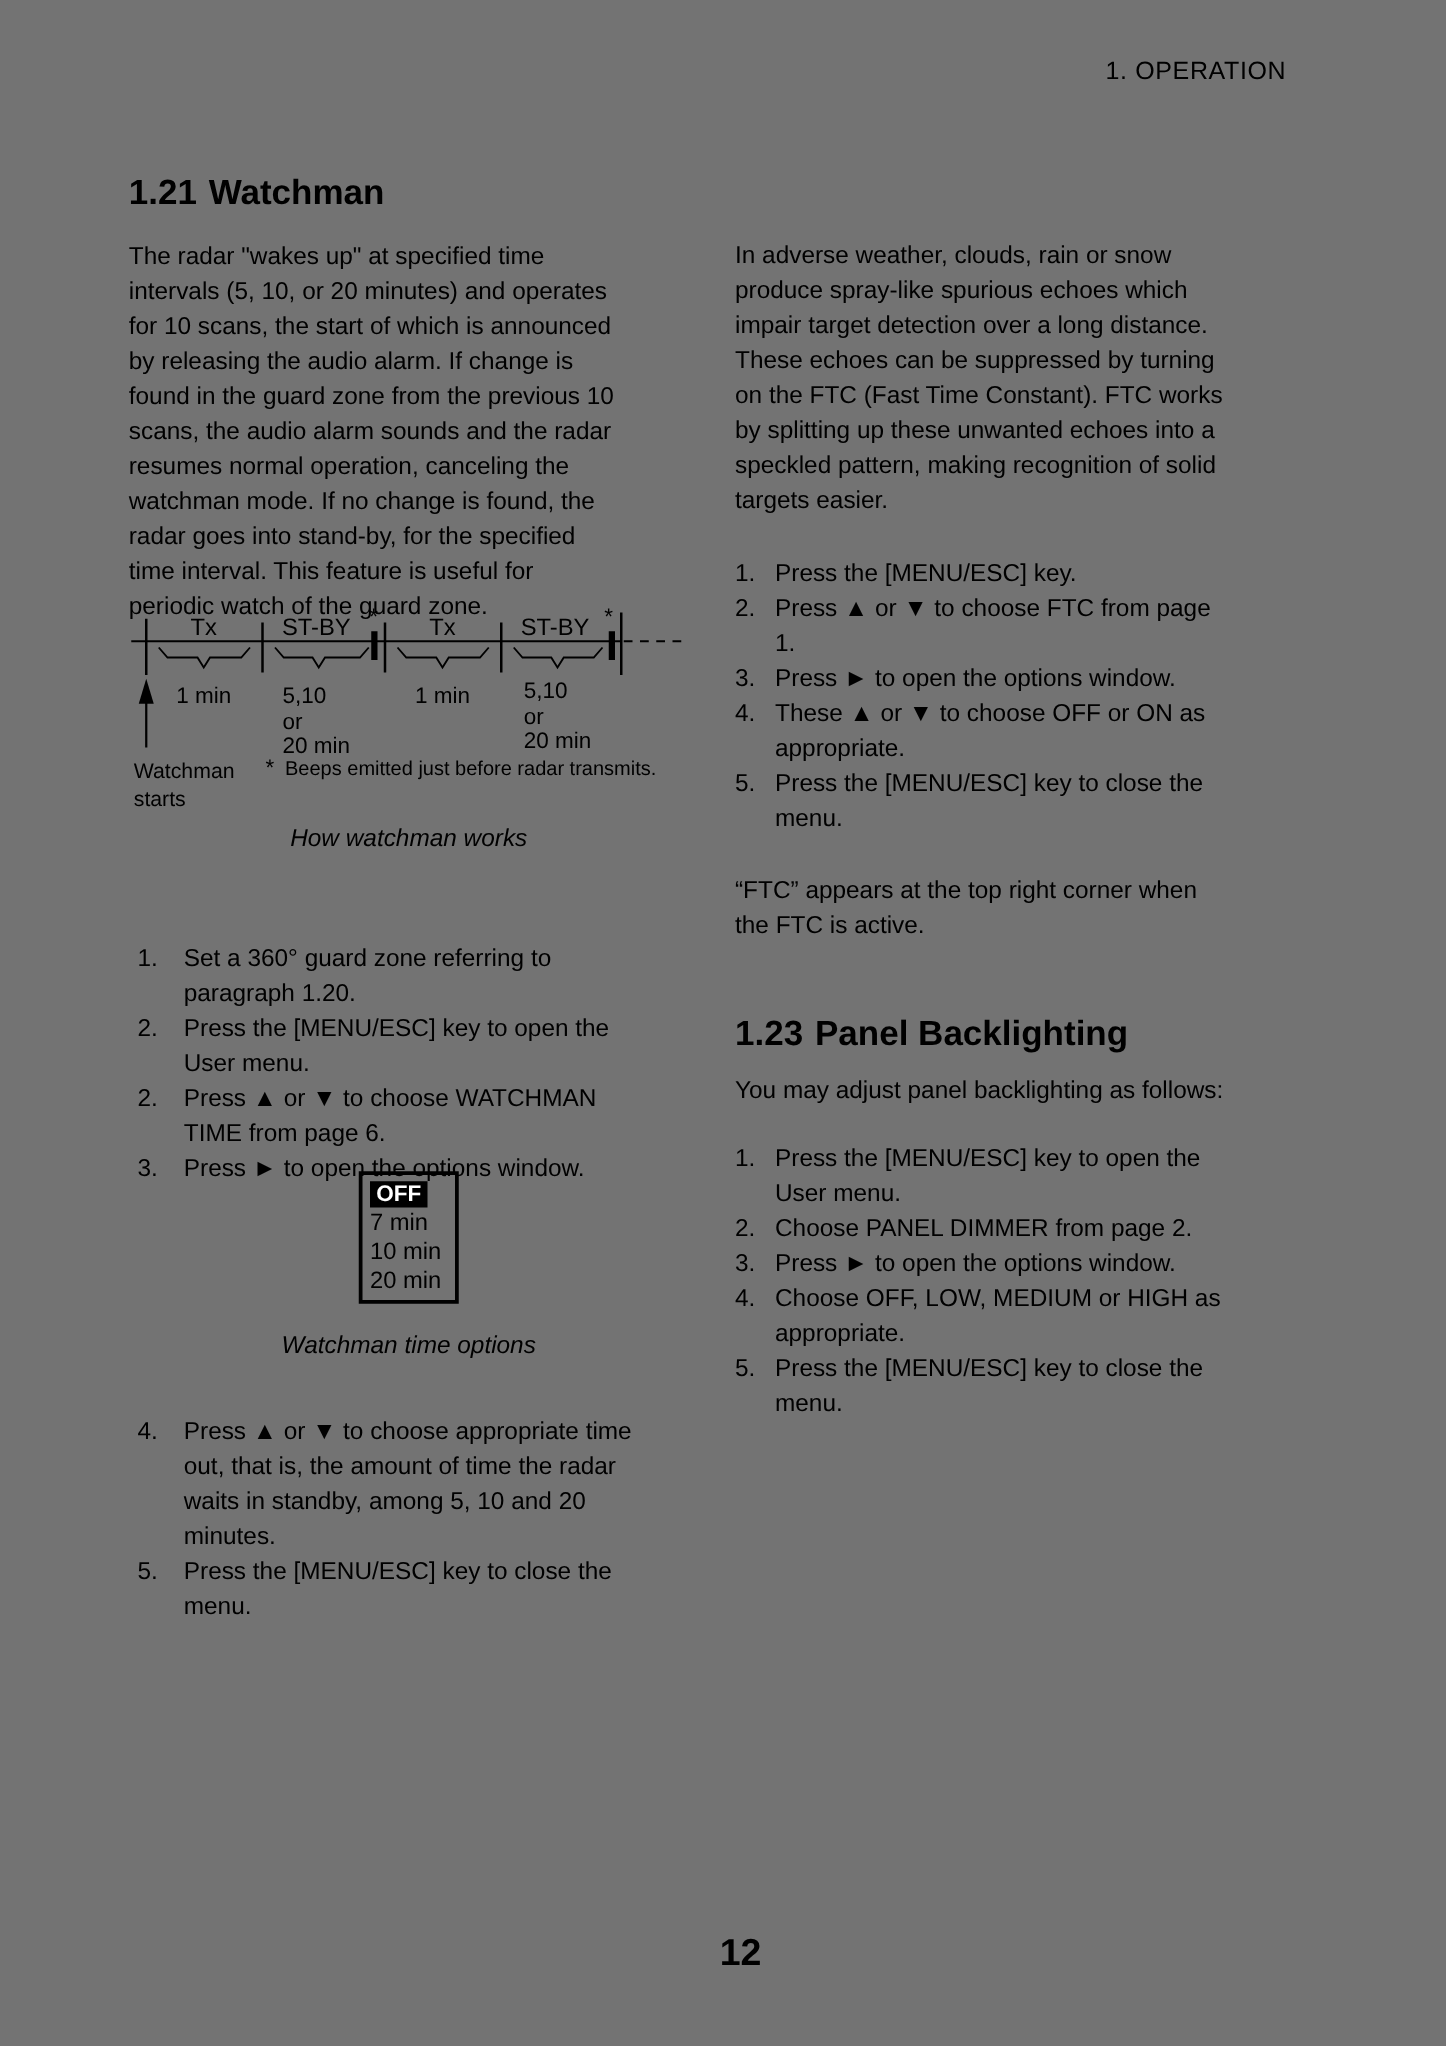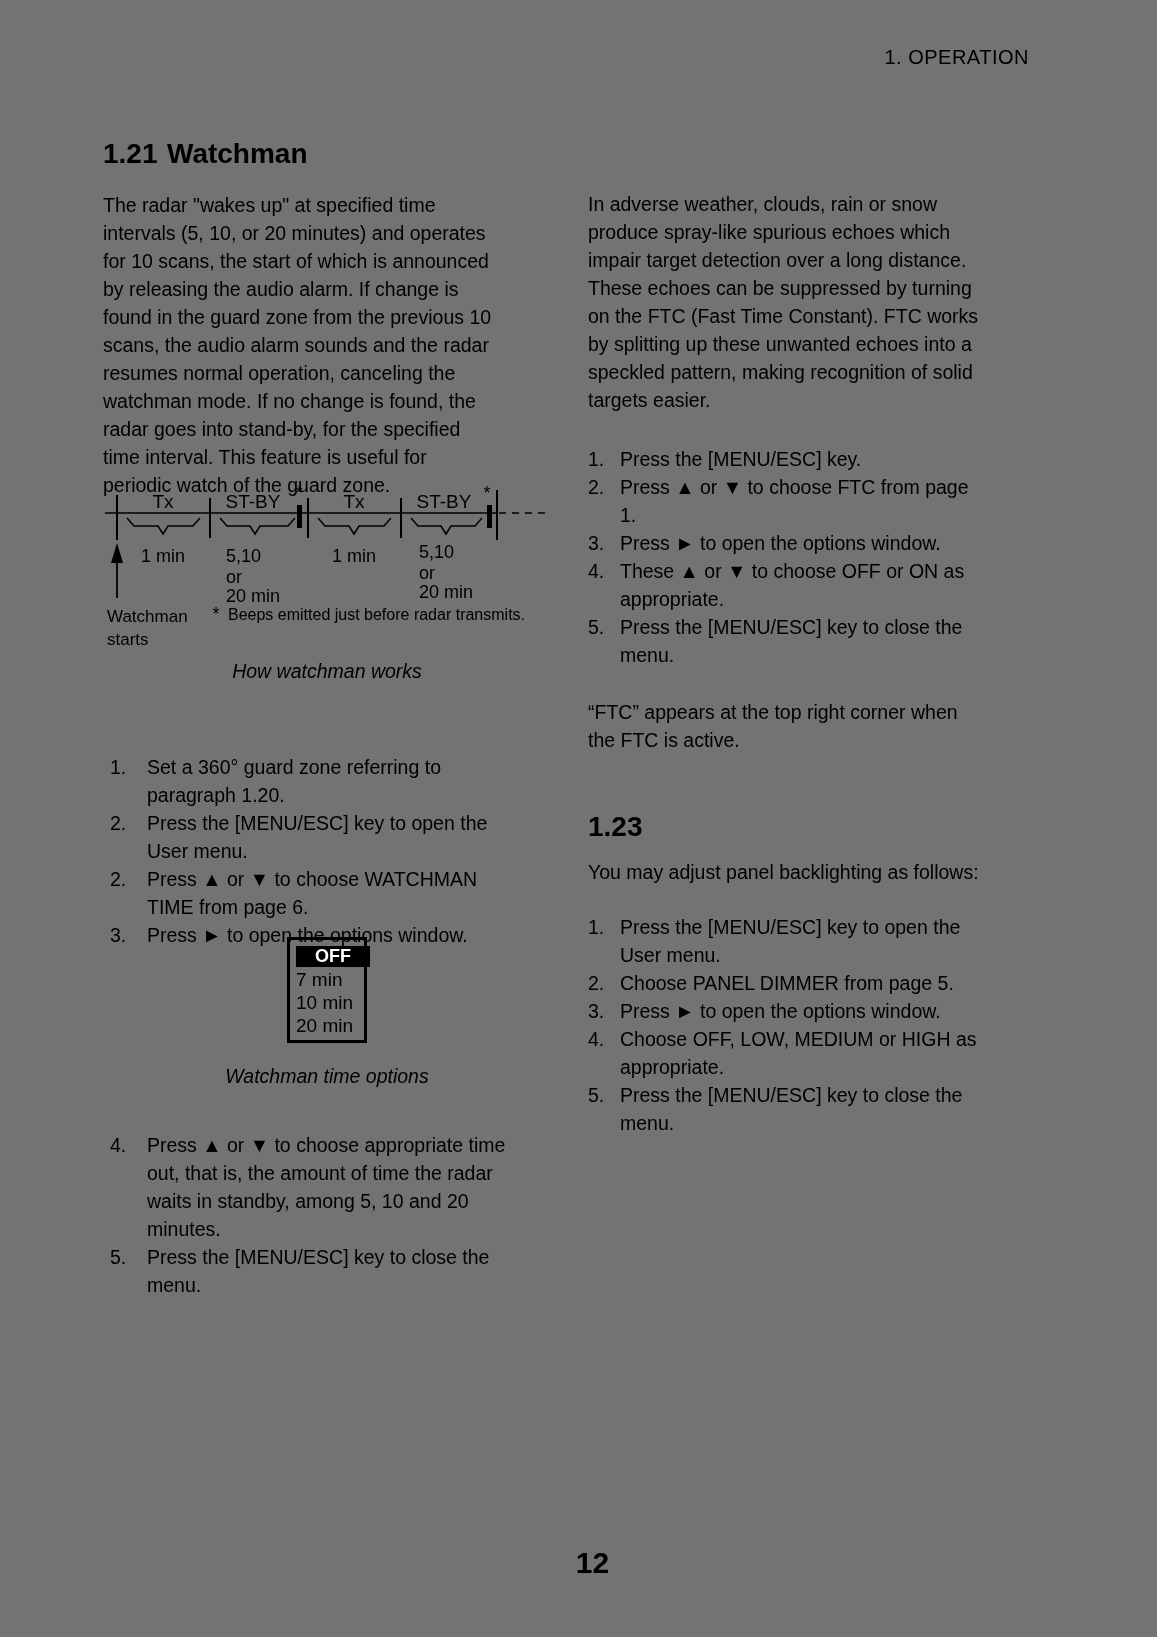--- a/index.html
+++ b/index.html
@@ -34,21 +34,21 @@
   .t-star{font-size:18px;text-anchor:middle;}
   .t-dur{font-size:18px;}
   .t-dur.mid{text-anchor:middle;}
   .t-start{font-size:17px;}
   .t-foot{font-size:16px;}
   .opt-box{
     position:absolute;left:287px;top:937px;width:80px;height:106px;
     border:3px solid #000;box-sizing:border-box;
     padding:4px 0 0 6px;font-size:19px;line-height:23px;
   }
-  .opt-selected{display:inline-block;background:#000;color:#fff;font-weight:bold;font-size:18px;line-height:21px;padding:0 19px;margin-bottom:1px;}
+  .opt-selected{display:inline-block;background:#000;color:#fff;font-weight:bold;font-size:18px;line-height:21px;padding:0 5px;margin-bottom:1px;}
   .page-number{position:absolute;top:1546px;left:14px;width:1157px;text-align:center;font-size:30px;font-weight:bold;}
 </style>
 </head>
 <body>
 
 <div class="page">
 
   <div class="running-header">1. OPERATION</div>
 
   <div class="heading col-l" style="top:100px">
@@ -198,33 +198,34 @@
       <div class="txt">Press the [MENU/ESC] key to close the
 menu.</div>
     </div>
   </div>
 
   <div class="para col-r" style="top:698px">“FTC” appears at the top right corner when
 the FTC is active.</div>
 
   <div class="heading col-r" style="top:808px">
     <span class="h-num">1.23</span>
+    <span class="h-title">Panel Backlighting</span>
   </div>
 
   <div class="para col-r" style="top:858px">You may adjust panel backlighting as follows:</div>
 
   <div class="list r col-r" style="top:913px">
     <div class="li">
       <span class="num">1.</span>
       <div class="txt">Press the [MENU/ESC] key to open the
 User menu.</div>
     </div>
     <div class="li">
       <span class="num">2.</span>
-      <div class="txt">Choose PANEL DIMMER from page 5.</div>
+      <div class="txt">Choose PANEL DIMMER from page 2.</div>
     </div>
     <div class="li">
       <span class="num">3.</span>
       <div class="txt">Press ► to open the options window.</div>
     </div>
     <div class="li">
       <span class="num">4.</span>
       <div class="txt">Choose OFF, LOW, MEDIUM or HIGH as
 appropriate.</div>
     </div>

